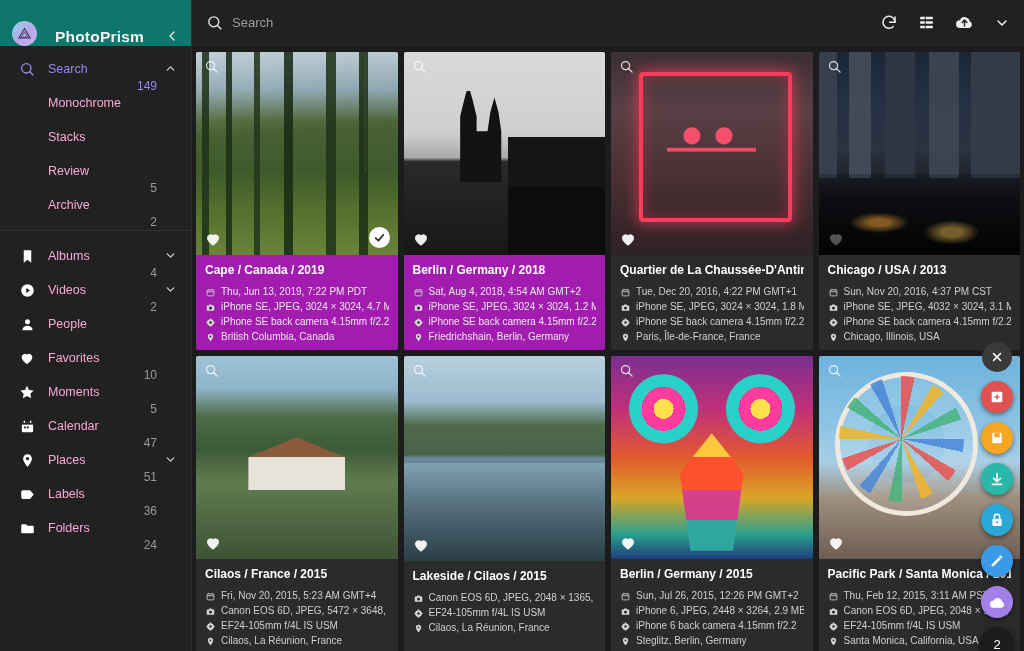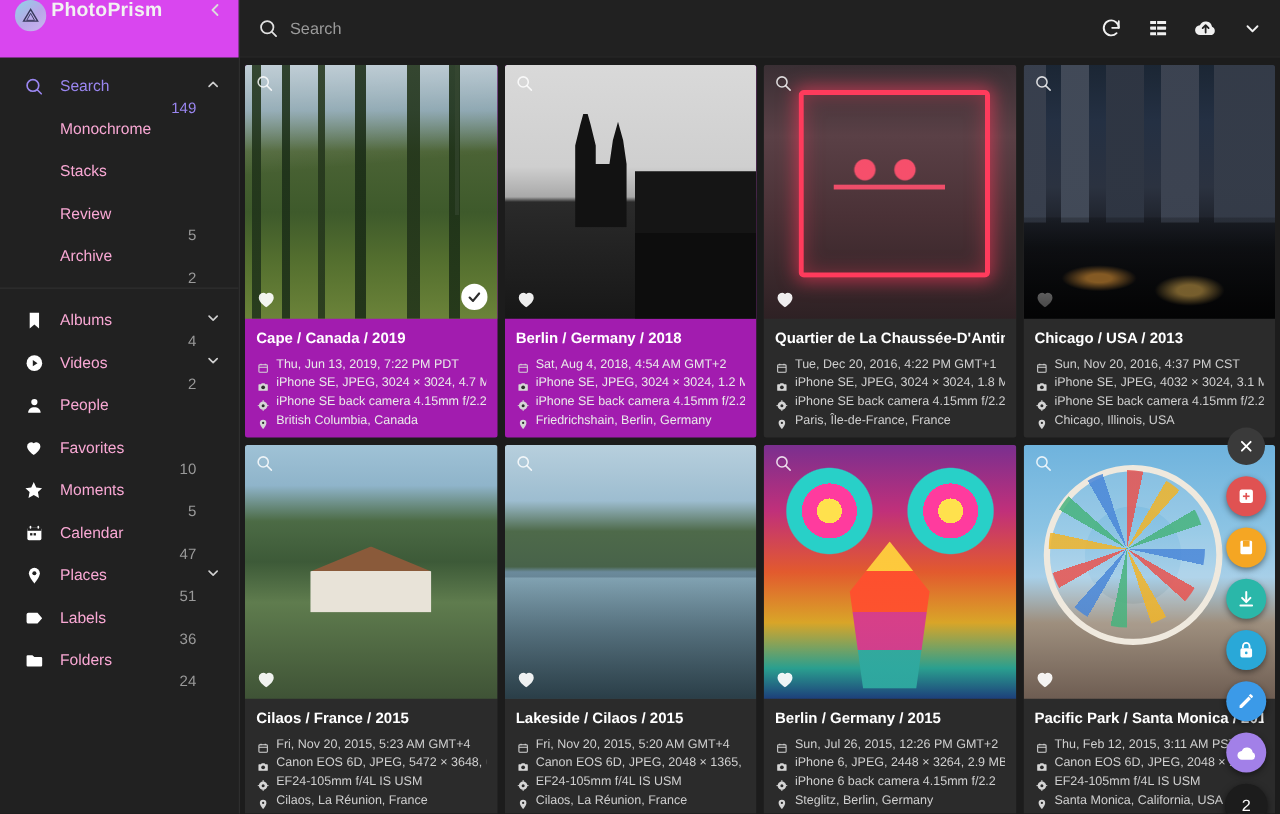--- a/index.html
+++ b/index.html
@@ -14,23 +14,23 @@
   
   .sidebar {
     width: 192px; min-width: 192px; height: 651px;
     background: #212121;
     border-right: 1px solid #2e2e2e;
     display: flex; flex-direction: column;
     overflow: hidden;
   }
   .brand {
     height: 46px; min-height: 46px;
-    background: #d946ef;
-    display: flex; align-items: flex-start; padding: 0 10px 0 12px;
-    gap: 4px;
+    background: #0f766e;
+    display: flex; align-items: flex-end; padding: 0 10px 0 12px;
+    gap: 18px;
   }
   .logo {
     width: 25px; height: 25px; border-radius: 50%;
     background: linear-gradient(140deg,#8fd3e8 0%,#b9a7e8 55%,#c9b6ef 100%);
     display: flex; align-items: center; justify-content: center;
     flex: 0 0 auto;
   }
   .logo svg { display:block; }
   .brand-title {
     color: #f2f2f2; font-size: 15.5px; font-weight: bold;
@@ -121,21 +121,21 @@
     width: 21px; height: 21px; border-radius: 50%;
     background: #ffffff; display: flex; align-items: center;
     justify-content: center; color: #2d2d2d;
   }
   .meta { padding: 8px 9px 6px 9px; flex: 1 1 auto; }
   .meta-title {
     color: #ffffff; font-size: 12px; font-weight: bold;
     margin-bottom: 7px; white-space: nowrap; overflow: hidden;
   }
   .meta-line {
-    display: flex; align-items: flex-end; gap: 5px;
+    display: flex; align-items: center; gap: 5px;
     color: #cfcfcf; font-size: 10px; line-height: 15px;
     white-space: nowrap; overflow: hidden;
   }
   .card.selected .meta-line { color: #eaeaea; }
   .meta-ic { width: 11px; min-width: 11px; display: flex; justify-content: center;
              padding-top: 2px; color: #d6d6d6; }
 
   
   .t-forest {
     background:
@@ -809,31 +809,20 @@
             <span class="fav-ic">
               <svg width="18" height="18" viewBox="0 0 24 24" fill="currentColor">
                 <path d="M12 21s-8-5.1-8-10.2A4.8 4.8 0 0 1 12 7a4.8 4.8 0 0 1 8 3.8C20 15.9 12 21 12 21z"></path>
               </svg>
             </span>
           </div>
           <div class="meta">
             <div class="meta-title">Lakeside / Cilaos / 2015</div>
             <div class="meta-line">
               <span class="meta-ic">
-                <svg width="9" height="9" viewBox="0 0 24 24" fill="none" stroke="currentColor" stroke-width="2.2">
-                  <rect x="3" y="5" width="18" height="16" rx="2"></rect>
-                  <line x1="3" y1="10" x2="21" y2="10"></line>
-                  <line x1="7.5" y1="2.5" x2="7.5" y2="6"></line>
-                  <line x1="16.5" y1="2.5" x2="16.5" y2="6"></line>
-                </svg>
-              </span>
-              <span>Fri, Nov 20, 2015, 5:20 AM GMT+4</span>
-            </div>
-            <div class="meta-line">
-              <span class="meta-ic">
                 <svg width="9" height="9" viewBox="0 0 24 24" fill="currentColor">
                   <path d="M9 4l-1.5 2.5H3.5A1.5 1.5 0 0 0 2 8v11a1.5 1.5 0 0 0 1.5 1.5h17A1.5 1.5 0 0 0 22 19V8a1.5 1.5 0 0 0-1.5-1.5h-4L15 4z"></path>
                   <circle cx="12" cy="13" r="4" fill="#2b2b2b"></circle>
                 </svg>
               </span>
               <span>Canon EOS 6D, JPEG, 2048 × 1365, 0.5 MB</span>
             </div>
             <div class="meta-line">
               <span class="meta-ic">
                 <svg width="9" height="9" viewBox="0 0 24 24" fill="currentColor">

